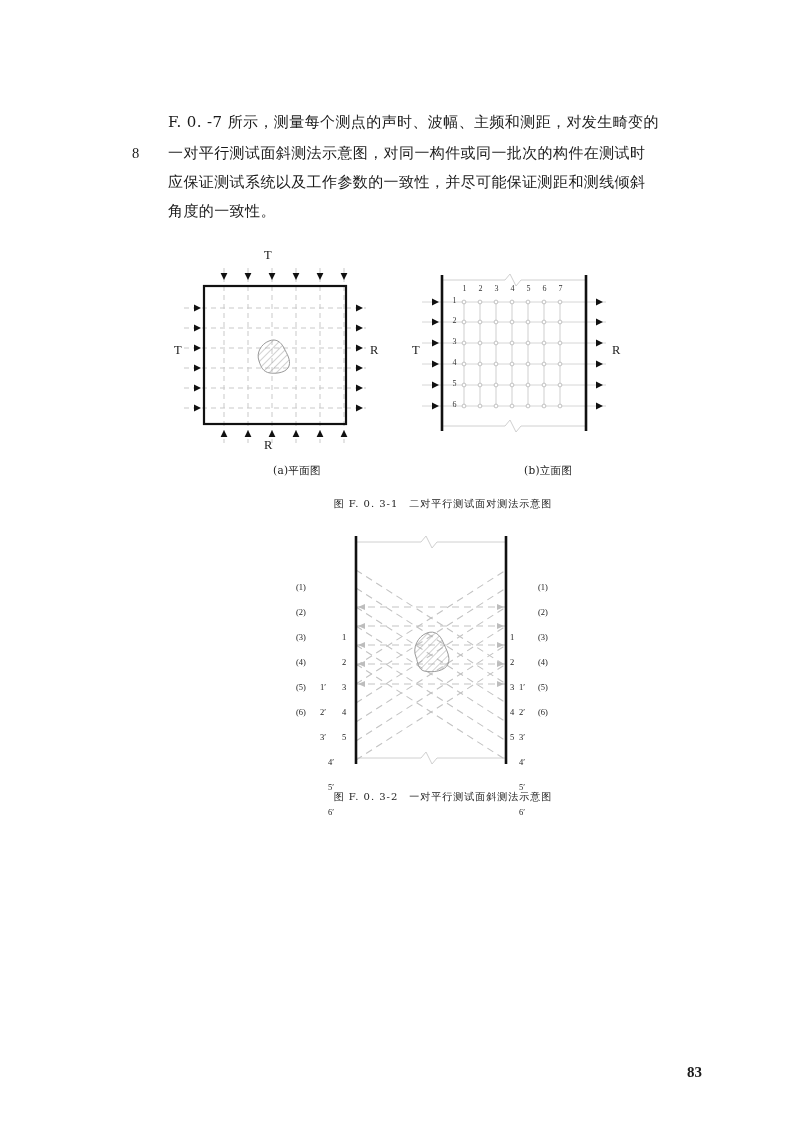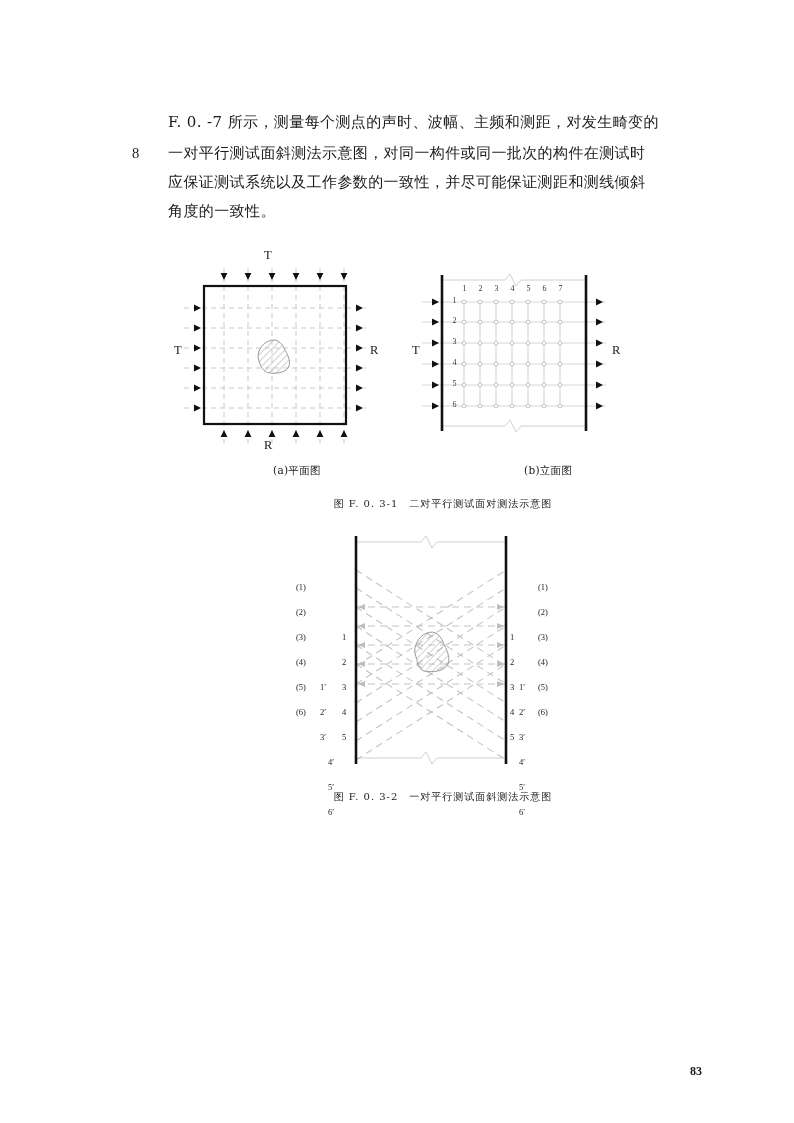--- a/index.html
+++ b/index.html
@@ -116,21 +116,21 @@
     font-family: "Liberation Serif", "DejaVu Serif", serif;
     color: #222;
     white-space: nowrap;
   }
 
   
   .page-number {
     position: absolute;
     right: 92px;
     top: 1064px;
-    font-size: 12px;
+    font-size: 15px;
     font-family: "Liberation Serif", "DejaVu Serif", serif;
     font-weight: 600;
   }
 </style>
 </head>
 <body>
 
 <div class="page">
 
   <div class="text-block">

